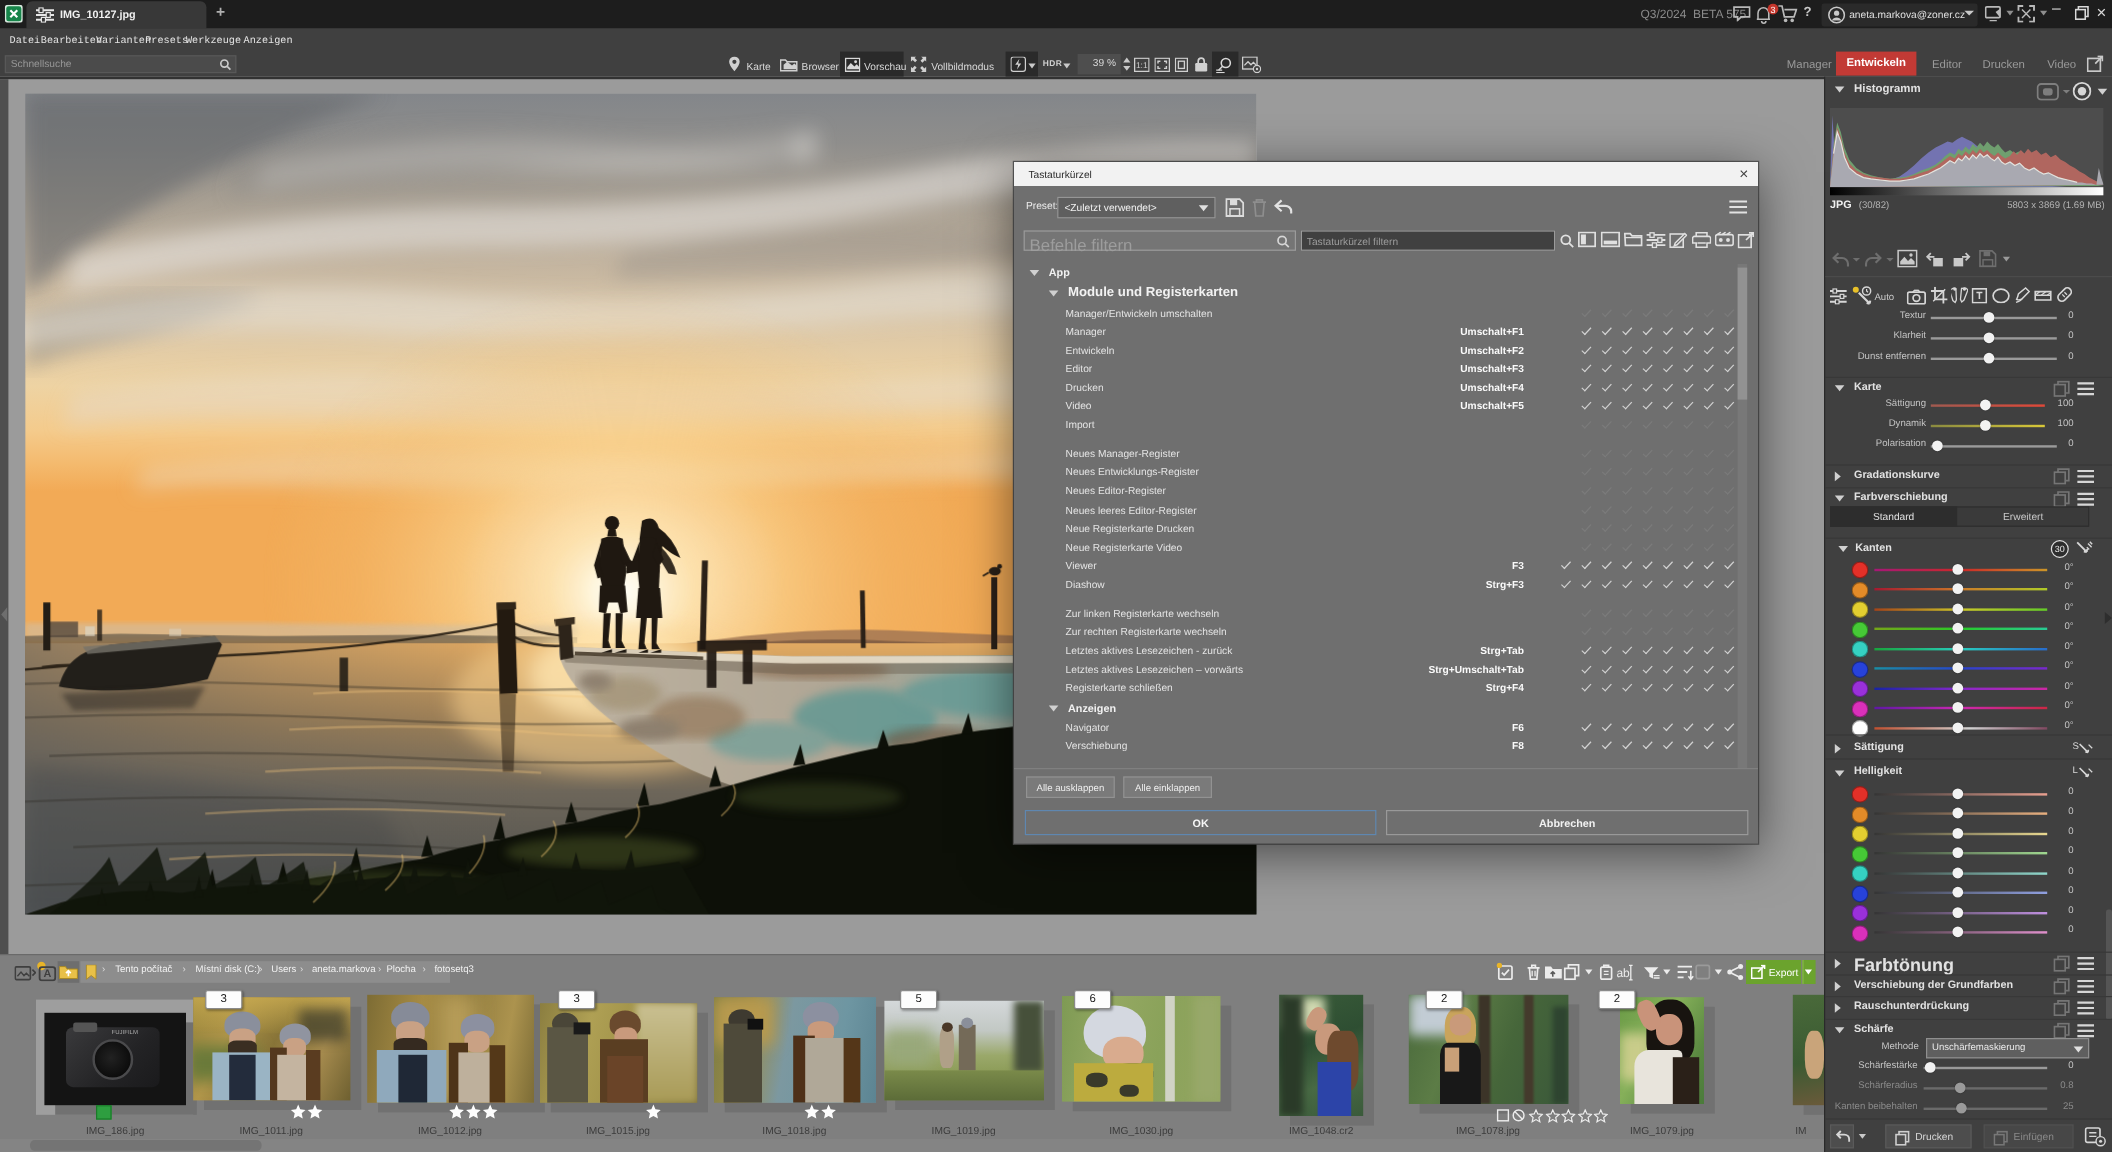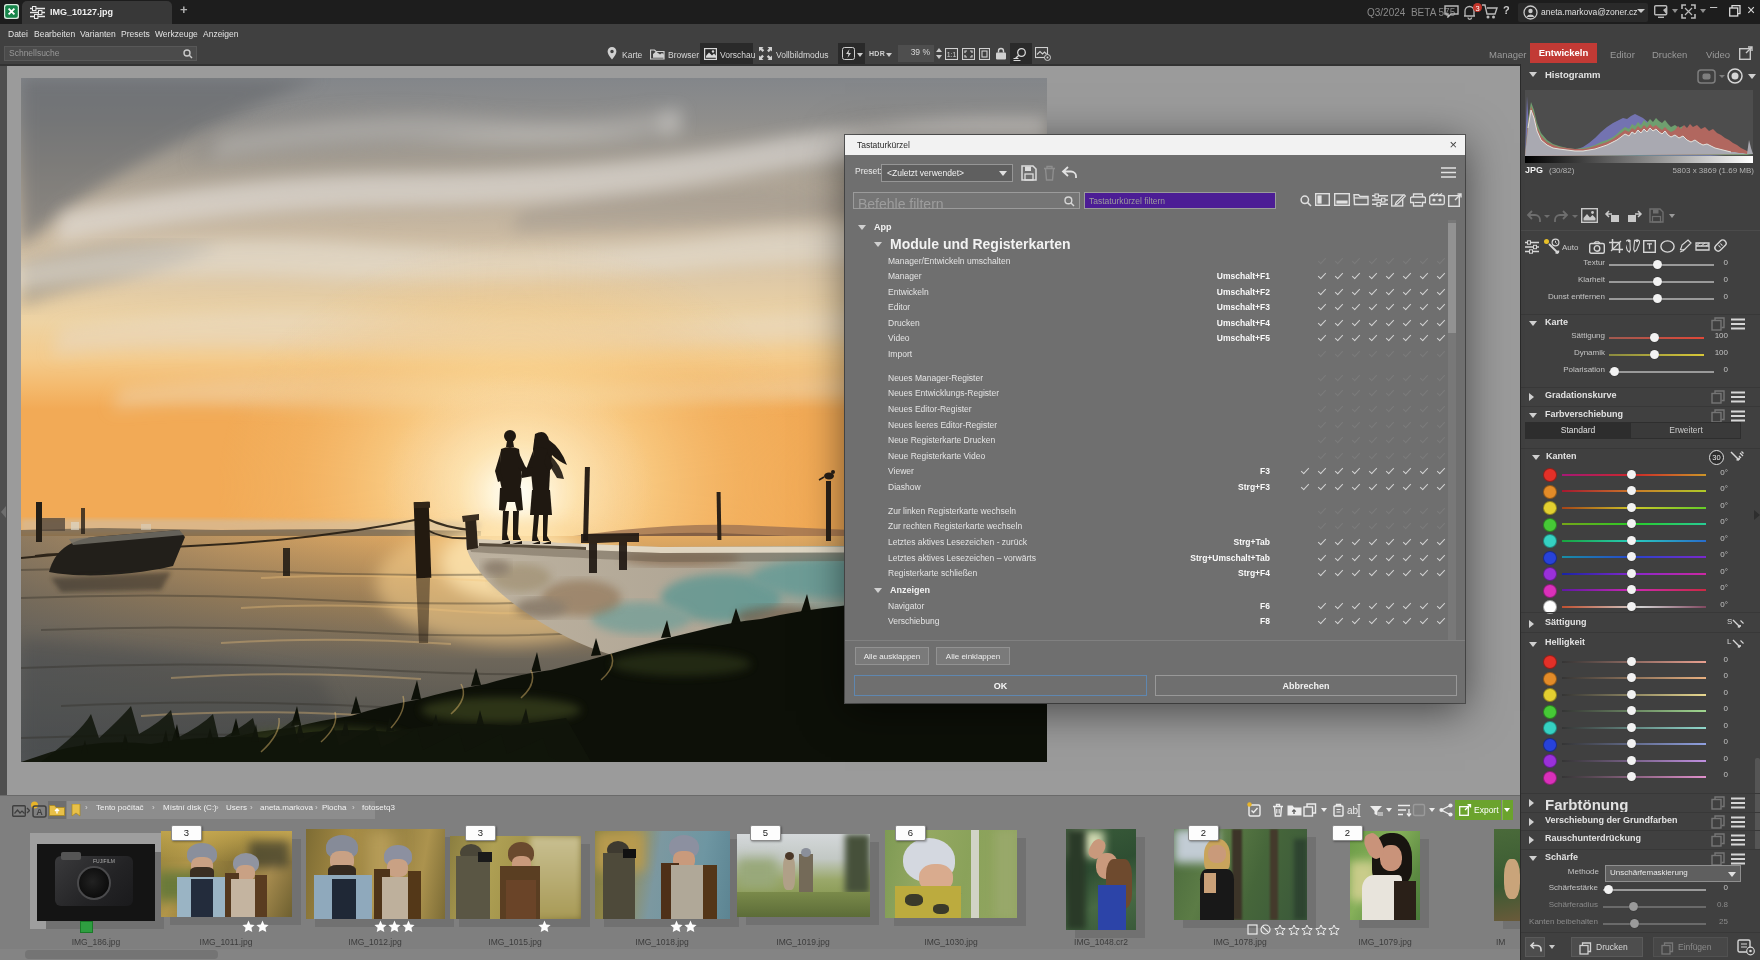--- a/index.html
+++ b/index.html
@@ -4,21 +4,21 @@
 <style>
 html,body{margin:0;padding:0;width:1760px;height:960px;overflow:hidden;background:#9a9a9a;
  font-family:"Liberation Sans",sans-serif;-webkit-font-smoothing:antialiased;}
 *{box-sizing:border-box;}
 .abs{position:absolute;}
 #stage{position:relative;width:1760px;height:960px;}
 #titlebar{left:0;top:0;width:1760px;height:24px;background:#1d1d1d;color:#c9c9c9;}
 #tab{left:22px;top:1px;width:150px;height:23px;background:#383838;border-radius:5px 5px 0 0;
  color:#f0f0f0;font-size:9px;font-weight:bold;line-height:23px;}
 #menubar{left:0;top:24px;width:1760px;height:40px;background:#404040;}
-.menuitem{color:#e3e3e3;font-size:8.5px;line-height:20px;position:absolute;top:0;}
+.menuitem{color:#e3e3e3;font-size:8.5px;line-height:20px;position:absolute;top:0;font-family:Liberation Mono, monospace;}
 .tbtxt{color:#d8d8d8;font-size:8.5px;line-height:20px;position:absolute;}
 .dimtxt{color:#9a9a9a;}
 #workspace{left:0;top:64px;width:1520px;height:731px;background:#9b9b9b;border-top:2px solid #323232;}
 #gutter{left:0;top:66px;width:7px;height:729px;background:#4f4f4f;}
 #filmstrip{left:0;top:795px;width:1520px;height:165px;background:#7f7f7f;border-top:1px solid #6a6a6a;}
 .thumb{position:absolute;box-shadow:9px 8px 0 0 #717171;}
 .fname{position:absolute;color:#3c3c3c;font-size:8.5px;text-align:center;}
 .badge{position:absolute;width:31px;height:16px;background:#fdfdfd;border:1px solid #8a8a8a;
  border-radius:2px;color:#1a1a1a;font-size:9.5px;text-align:center;line-height:14px;box-shadow:1px 1px 2px rgba(0,0,0,.3);}
 #rpanel{left:1520px;top:64px;width:240px;height:896px;background:#404040;border-left:1px solid #2a2a2a;color:#c9c9c9;font-size:8px;}
@@ -1034,21 +1034,21 @@
         <path d="M0,2 h15 M0,6.5 h15 M0,11 h15" stroke="#e2e2e2" stroke-width="1.7"></path>
       </svg>
 
   <div class="abs" style="left:8px;top:57px;width:227px;height:17px;background:#757575;border:1px solid #9b9b9b">
     <span style="position:absolute;left:4px;top:3px;font-size:14px;color:#9d9d9d">Befehle filtern</span>
     <svg style="position:absolute;right:4px;top:2.5px" width="11" height="11">
           <circle cx="4.4" cy="4.4" r="3.4" fill="none" stroke="#d6d6d6" stroke-width="1.4"></circle>
           <path d="M7,7 L10,10" stroke="#d6d6d6" stroke-width="1.4"></path>
         </svg>
   </div>
-  <div class="abs" style="left:239px;top:57px;width:192px;height:17px;background:#4c1d95;border:1px solid #9b9b9b">
+  <div class="abs" style="left:239px;top:57px;width:212px;height:17px;background:#404040;border:1px solid #9b9b9b">
     <span style="position:absolute;left:4px;top:3px;font-size:8.5px;color:#9d9d9d">Tastaturkürzel filtern</span>
   </div>
   <svg class="abs" style="left:455px;top:60px" width="12" height="12">
         <circle cx="4.8" cy="4.8" r="3.7" fill="none" stroke="#e0e0e0" stroke-width="1.5"></circle>
         <path d="M7.6,7.6 L11,11" stroke="#e0e0e0" stroke-width="1.5"></path>
       </svg>
   <svg class="abs" style="left:470px;top:58px" width="16" height="14">
         <rect x="0.7" y="0.7" width="13.6" height="11.6" fill="none" stroke="#e0e0e0" stroke-width="1.4"></rect>
         <rect x="2.4" y="2.4" width="4.2" height="8.2" fill="#e0e0e0"></rect>
       </svg>
@@ -1088,21 +1088,21 @@
         <rect x="0.7" y="2.7" width="10.6" height="10.6" fill="none" stroke="#e0e0e0" stroke-width="1.4"></rect>
         <path d="M7,7 L13,1 M9.5,1 H13 v3.5" fill="none" stroke="#e0e0e0" stroke-width="1.4"></path>
       </svg>
 
   <div class="abs" style="left:603px;top:85px;width:8px;height:420px;background:#787878"></div>
   <div class="abs" style="left:603px;top:88px;width:8px;height:110px;background:#929292"></div>
 
   <span class="chevd" style="left:13px;top:90px"></span>
       <div class="drow" style="left:29px;top:85px;font-weight:bold;font-size:9px;color:#f2f2f2">App</div>
 <span class="chevd" style="left:29px;top:107px"></span>
-      <div class="drow" style="left:45px;top:102px;font-weight:bold;font-size:14px;color:#f2f2f2">Module und Registerkarten</div>
+      <div class="drow" style="left:45px;top:102px;font-weight:bold;font-size:11px;color:#f2f2f2">Module und Registerkarten</div>
 <div class="drow" style="left:43px;top:118.5px">Manager/Entwickeln umschalten</div>
 <span class="ck ckdim" style="left:473px;top:122.5px"></span>
       <span class="ck ckdim" style="left:490px;top:122.5px"></span>
       <span class="ck ckdim" style="left:507px;top:122.5px"></span>
       <span class="ck ckdim" style="left:524px;top:122.5px"></span>
       <span class="ck ckdim" style="left:541px;top:122.5px"></span>
       <span class="ck ckdim" style="left:558px;top:122.5px"></span>
       <span class="ck ckdim" style="left:575px;top:122.5px"></span>
       <span class="ck ckdim" style="left:592px;top:122.5px"></span>
 <div class="drow" style="left:43px;top:134px">Manager</div>

